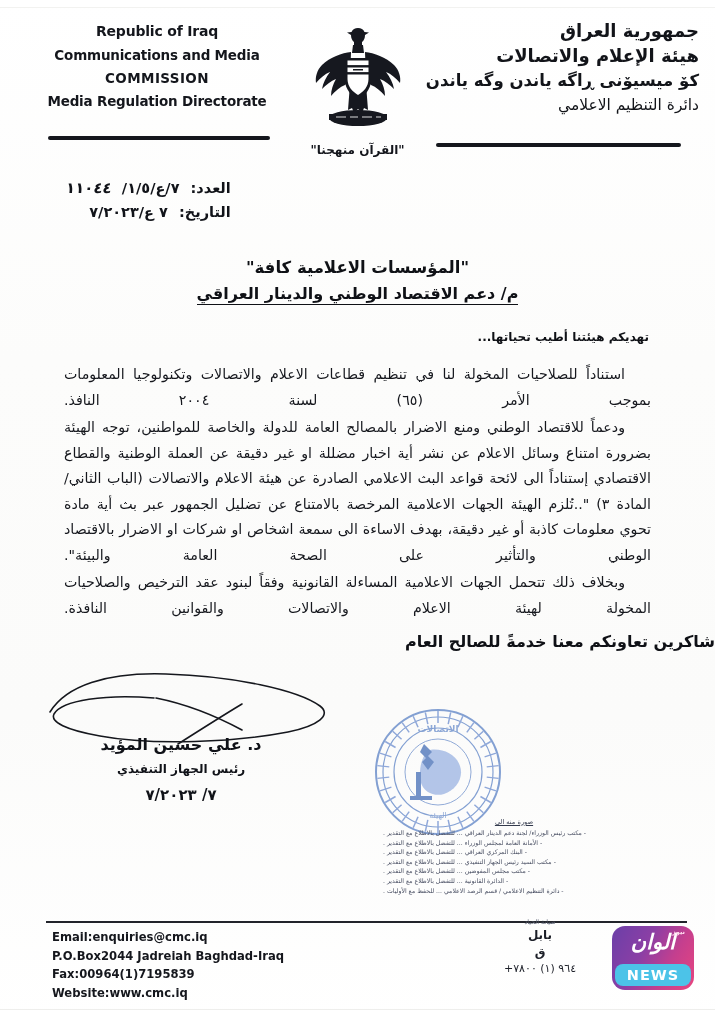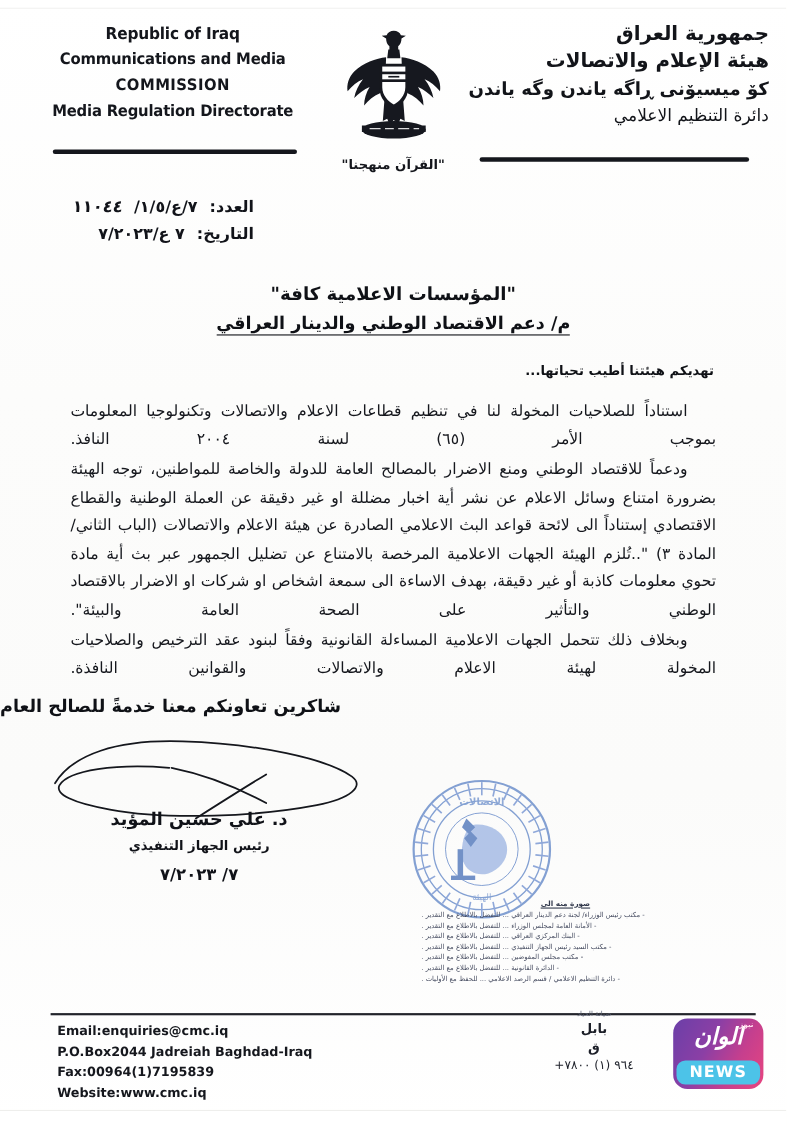--- a/index.html
+++ b/index.html
@@ -193,21 +193,21 @@
   }
   .body-text p {
     margin: 0 0 2px 0;
     text-indent: 26px;
   }
 
   .closing {
     position: absolute;
     top: 632px;
     left: 0; right: 0;
-    text-align: left;
+    text-align: right;
     direction: rtl;
     font-size: 16px;
     font-weight: bold;
     color: #0f1116;
   }
 
   
   .sig-wrap {
     position: absolute;
     top: 660px;
@@ -251,21 +251,21 @@
     position: absolute;
     top: 818px;
     right: 70px;
     width: 262px;
     direction: rtl;
     text-align: right;
     color: #3c4256;
   }
   .cc-title {
     font-size: 6.6px;
-    font-weight: bold;
+    font-weight: normal;
     text-decoration: underline;
     margin-bottom: 2px;
     text-align: center;
     color: #333a4d;
   }
   .cc-item {
     font-size: 6.2px;
     line-height: 9.6px;
     color: #474d61;
     white-space: nowrap;

